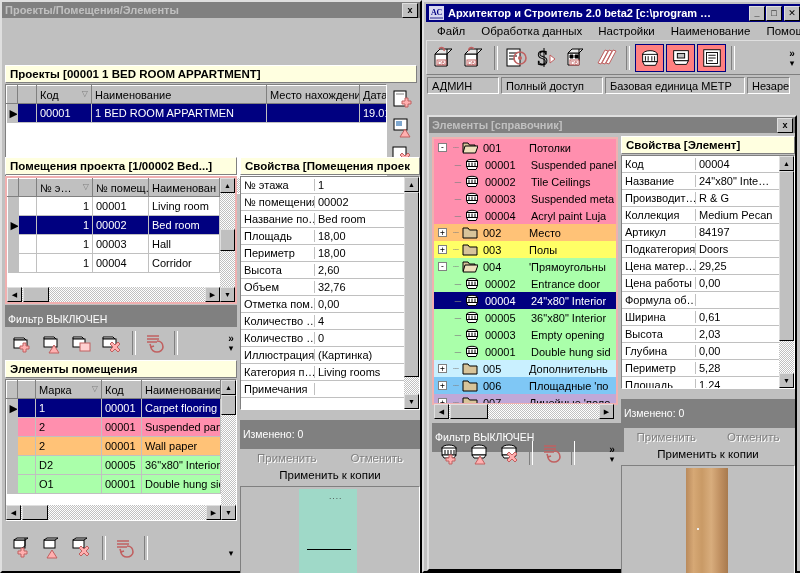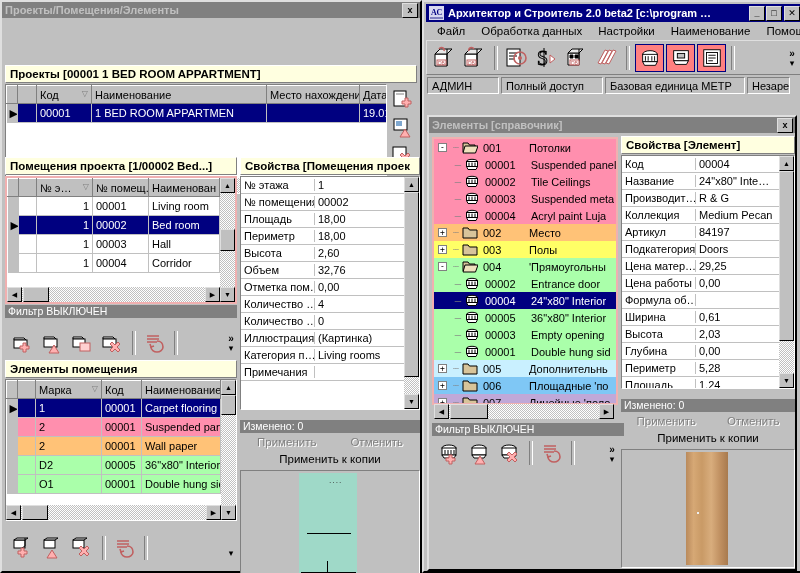--- a/index.html
+++ b/index.html
@@ -69,21 +69,21 @@
   .sbtn{background:#c0c0c0;border-top:1px solid #dfdfdf;border-left:1px solid #dfdfdf;border-right:1px solid #000;border-bottom:1px solid #000;
         display:flex;align-items:center;justify-content:center;font-size:7px;line-height:1;}
   .vsb .sbtn{width:15px;height:15px;box-sizing:border-box;}
   .hsb .sbtn{width:15px;height:15px;box-sizing:border-box;position:absolute;top:0;}
   .thumb{background:#c0c0c0;border-top:1px solid #dfdfdf;border-left:1px solid #dfdfdf;border-right:1px solid #000;border-bottom:1px solid #000;box-sizing:border-box;}
   .prow{display:flex;height:16px;font-size:11px;align-items:center;border-bottom:1px solid #c0c0c0;}
   .pk{width:74px;padding:0 3px;border-right:1px solid #c0c0c0;white-space:nowrap;overflow:hidden;box-sizing:border-box;}
   .pv{flex:1;padding:0 3px;white-space:nowrap;overflow:hidden;box-sizing:border-box;}
 
   
-  .chg{background:#808080;color:#fff;font-size:10.5px;padding:0 3px;height:13px;line-height:13px;white-space:nowrap;overflow:hidden;}
+  .chg{background:#808080;color:#fff;font-size:10.5px;padding:8px 3px;height:13px;line-height:13px;white-space:nowrap;overflow:hidden;}
   .applyrow{display:flex;justify-content:space-around;align-items:center;height:18px;}
   .applyrow .lbl{color:#808080;text-shadow:1px 1px 0 #fff;font-size:11.5px;}
   .applyrow2{text-align:center;height:17px;line-height:17px;font-size:11.5px;}
 
   
   .tree{overflow:hidden;background:#fff;position:relative;}
   .trow{display:flex;align-items:center;height:17px;font-size:11px;white-space:nowrap;}
   .tbox{width:9px;height:9px;background:#fff;border:1px solid #808080;font-size:8px;line-height:7px;text-align:center;
         margin-right:3px;box-sizing:border-box;font-family:"DejaVu Sans Mono",monospace;color:#000;}
   .tdot{width:12px;text-align:center;color:#808080;font-size:9px;}
@@ -407,20 +407,24 @@
         <div style="flex:1;overflow:hidden;" id="lp-rows">
             <div class="prow">
               <div class="pk">№ этажа</div>
               <div class="pv">1</div>
             </div>
             <div class="prow">
               <div class="pk">№ помещения</div>
               <div class="pv">00002</div>
             </div>
             <div class="prow">
+              <div class="pk">Название по…</div>
+              <div class="pv">Bed room</div>
+            </div>
+            <div class="prow">
               <div class="pk">Площадь</div>
               <div class="pv">18,00</div>
             </div>
             <div class="prow">
               <div class="pk">Периметр</div>
               <div class="pv">18,00</div>
             </div>
             <div class="prow">
               <div class="pk">Высота</div>
               <div class="pv">2,60</div>

